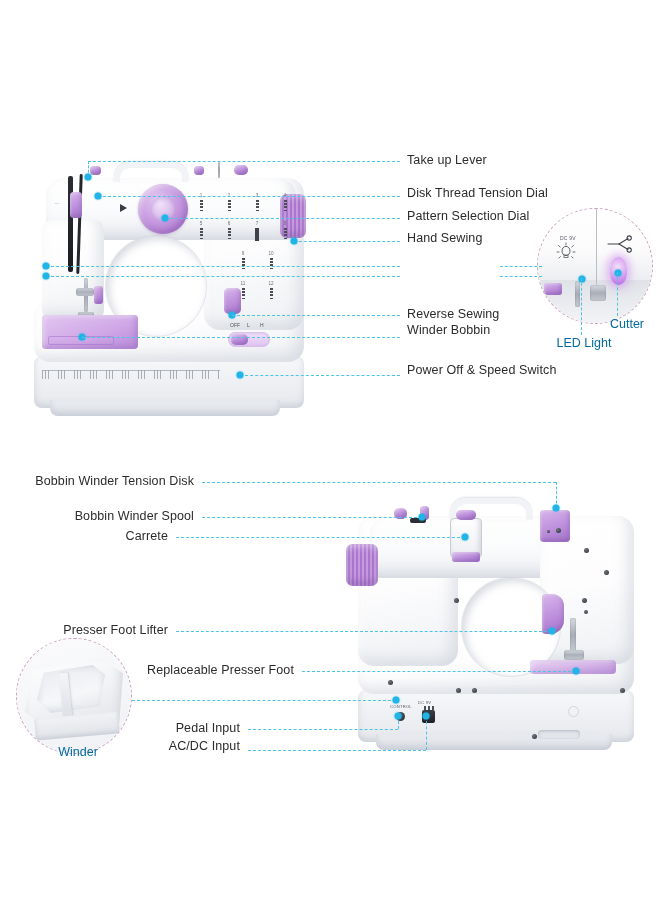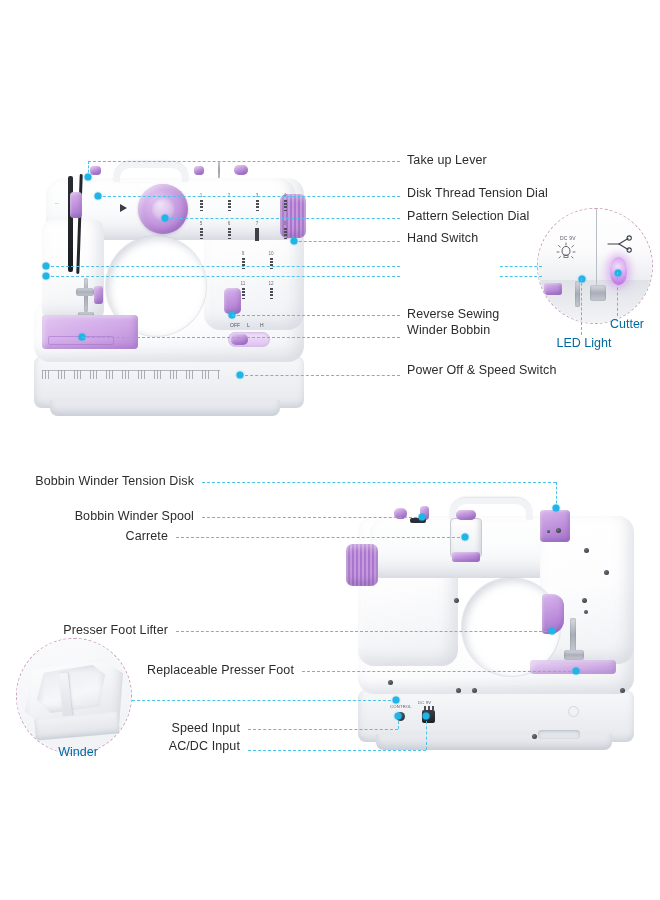--- a/index.html
+++ b/index.html
@@ -369,21 +369,21 @@
   <div class="dot" style="left:46px; top:276px;"></div>
   <div class="dot" style="left:82px; top:337px;"></div>
   <div class="lead" style="left:82px; top:337px; width:318px;"></div>
 
   <div class="lead" style="left:240px; top:375px; width:160px;"></div>
   <div class="dot" style="left:240px; top:375px;"></div>
 
   <div class="label right" style="left:407px; top:154px;">Take up Lever</div>
   <div class="label right" style="left:407px; top:187px;">Disk Thread Tension Dial</div>
   <div class="label right" style="left:407px; top:210px;">Pattern Selection Dial</div>
-  <div class="label right" style="left:407px; top:232px;">Hand Switch</div>
+  <div class="label right" style="left:407px; top:232px;">Hand Sewing</div>
   <div class="label right" style="left:407px; top:308px;">Reverse Sewing</div>
   <div class="label right" style="left:407px; top:324px;">Winder Bobbin</div>
   <div class="label right" style="left:407px; top:364px;">Power Off &amp; Speed Switch</div>
 
   <div class="inset" style="left:537px; top:208px; width:116px; height:116px;">
     <div class="inset-inner">
       <div class="cut-top"></div>
       <div class="cut-bottom"></div>
       <div class="cut-seam" style="left:58px; top:0; height:76px;"></div>
 
@@ -524,21 +524,21 @@
 
   <div class="lead" style="left:248px; top:750px; width:178px;"></div>
   <div class="lead-v" style="left:426px; top:716px; height:34px;"></div>
   <div class="dot" style="left:426px; top:716px;"></div>
 
   <div class="label left" style="left:194px; top:475px;">Bobbin Winder Tension Disk</div>
   <div class="label left" style="left:194px; top:510px;">Bobbin Winder Spool</div>
   <div class="label left" style="left:168px; top:530px;text-align:right;">Carrete</div>
   <div class="label left" style="left:168px; top:624px;">Presser Foot Lifter</div>
   <div class="label left" style="left:294px; top:664px;">Replaceable Presser Foot</div>
-  <div class="label left" style="left:240px; top:722px;">Speed Input</div>
+  <div class="label left" style="left:240px; top:722px;">Pedal Input</div>
   <div class="label left" style="left:240px; top:740px;">AC/DC Input</div>
 
   <div class="inset" style="left:16px; top:638px; width:116px; height:116px;">
     <div class="inset-inner">
       <div style="position:absolute; inset:0; background:linear-gradient(160deg,#fbfbfc,#eff1f4);"></div>
 
       <div class="drawer-box" style="left:8px; top:18px; width:98px; height:74px;
                   clip-path: polygon(8% 18%, 78% 2%, 100% 22%, 96% 92%, 24% 100%, 0% 74%);"></div>
 
       <div style="position:absolute; left:20px; top:26px; width:68px; height:48px;

